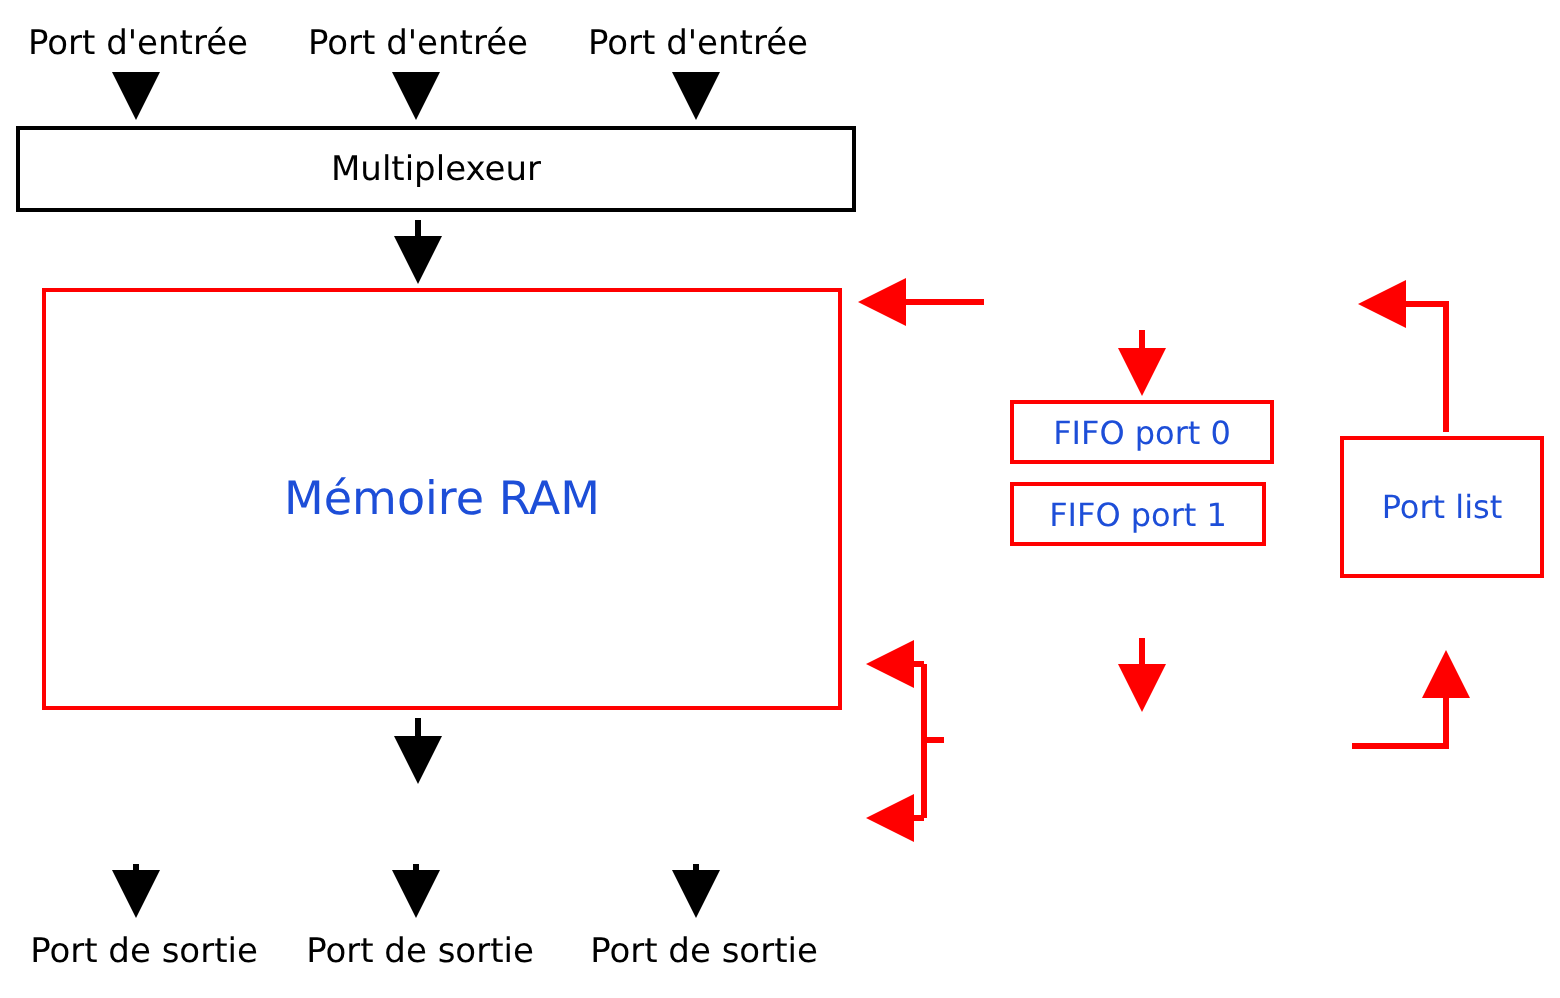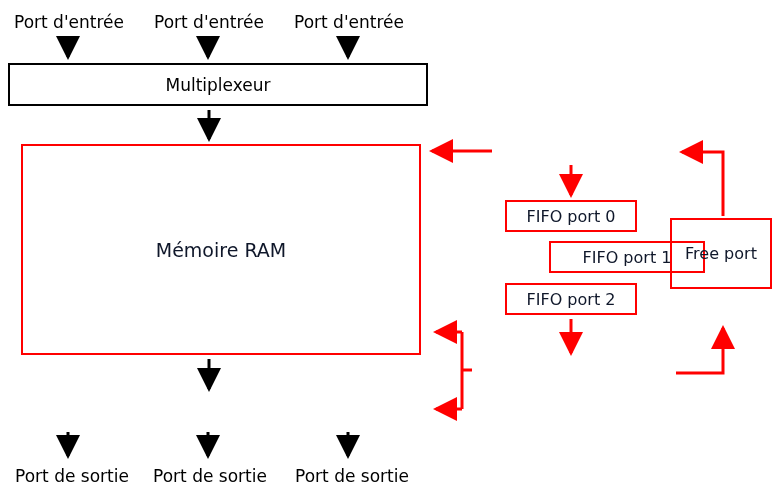--- a/index.html
+++ b/index.html
@@ -31,38 +31,38 @@
     justify-content: center;
     text-align: center;
   }
   .box-black {
     border: 2px solid #000000;
     color: #000000;
     font-size: 17px;
   }
   .box-red {
     border: 2px solid #ff0000;
-    color: #0f172a;
+    color: #1d4ed8;
     justify-content: center;
   }
   .lbl {
     position: absolute;
     text-align: center;
     white-space: nowrap;
   }
   .lbl-black {
     color: #000000;
     font-size: 17px;
   }
   .lbl-red {
     color: #ff0000;
     font-size: 17px;
   }
   .ram-label {
-    font-size: 19px;
+    font-size: 23px;
   }
   .fifo-label {
     font-size: 16px;
   }
   .freelist-label {
     font-size: 16px;
   }
 </style>
 </head>
 <body>
@@ -83,29 +83,26 @@
 
 
   <div class="lbl lbl-black" style="left:2px; top:466px; width:140px;">Port de sortie</div>
   <div class="lbl lbl-black" style="left:140px; top:466px; width:140px;">Port de sortie</div>
   <div class="lbl lbl-black" style="left:282px; top:466px; width:140px;">Port de sortie</div>
 
 
   <div class="box box-red" style="left:505px; top:200px; width:132px; height:32px;">
     <span class="fifo-label">FIFO port 0</span>
   </div>
-  <div class="box box-red" style="left:505px; top:241px; width:156px; height:32px;margin-left:44px;">
+  <div class="box box-red" style="left:505px; top:241px; width:128px; height:32px;">
     <span class="fifo-label">FIFO port 1</span>
-  </div>
-  <div class="box box-red" style="left:505px; top:283px; width:132px; height:32px;">
-    <span class="fifo-label">FIFO port 2</span>
   </div>
 
   <div class="box box-red" style="left:670px; top:218px; width:102px; height:71px;">
-    <span class="freelist-label">Free port</span>
+    <span class="freelist-label">Port list</span>
   </div>
 
 
   <svg class="layer" viewBox="0 0 780 499">
     <defs>
       <marker id="arrB" markerWidth="8" markerHeight="8" refX="7" refY="4" orient="auto" markerUnits="strokeWidth">
         <path d="M0,0 L8,4 L0,8 z" fill="#000000"></path>
       </marker>
       <marker id="arrR" markerWidth="8" markerHeight="8" refX="7" refY="4" orient="auto" markerUnits="strokeWidth">
         <path d="M0,0 L8,4 L0,8 z" fill="#ff0000"></path>

